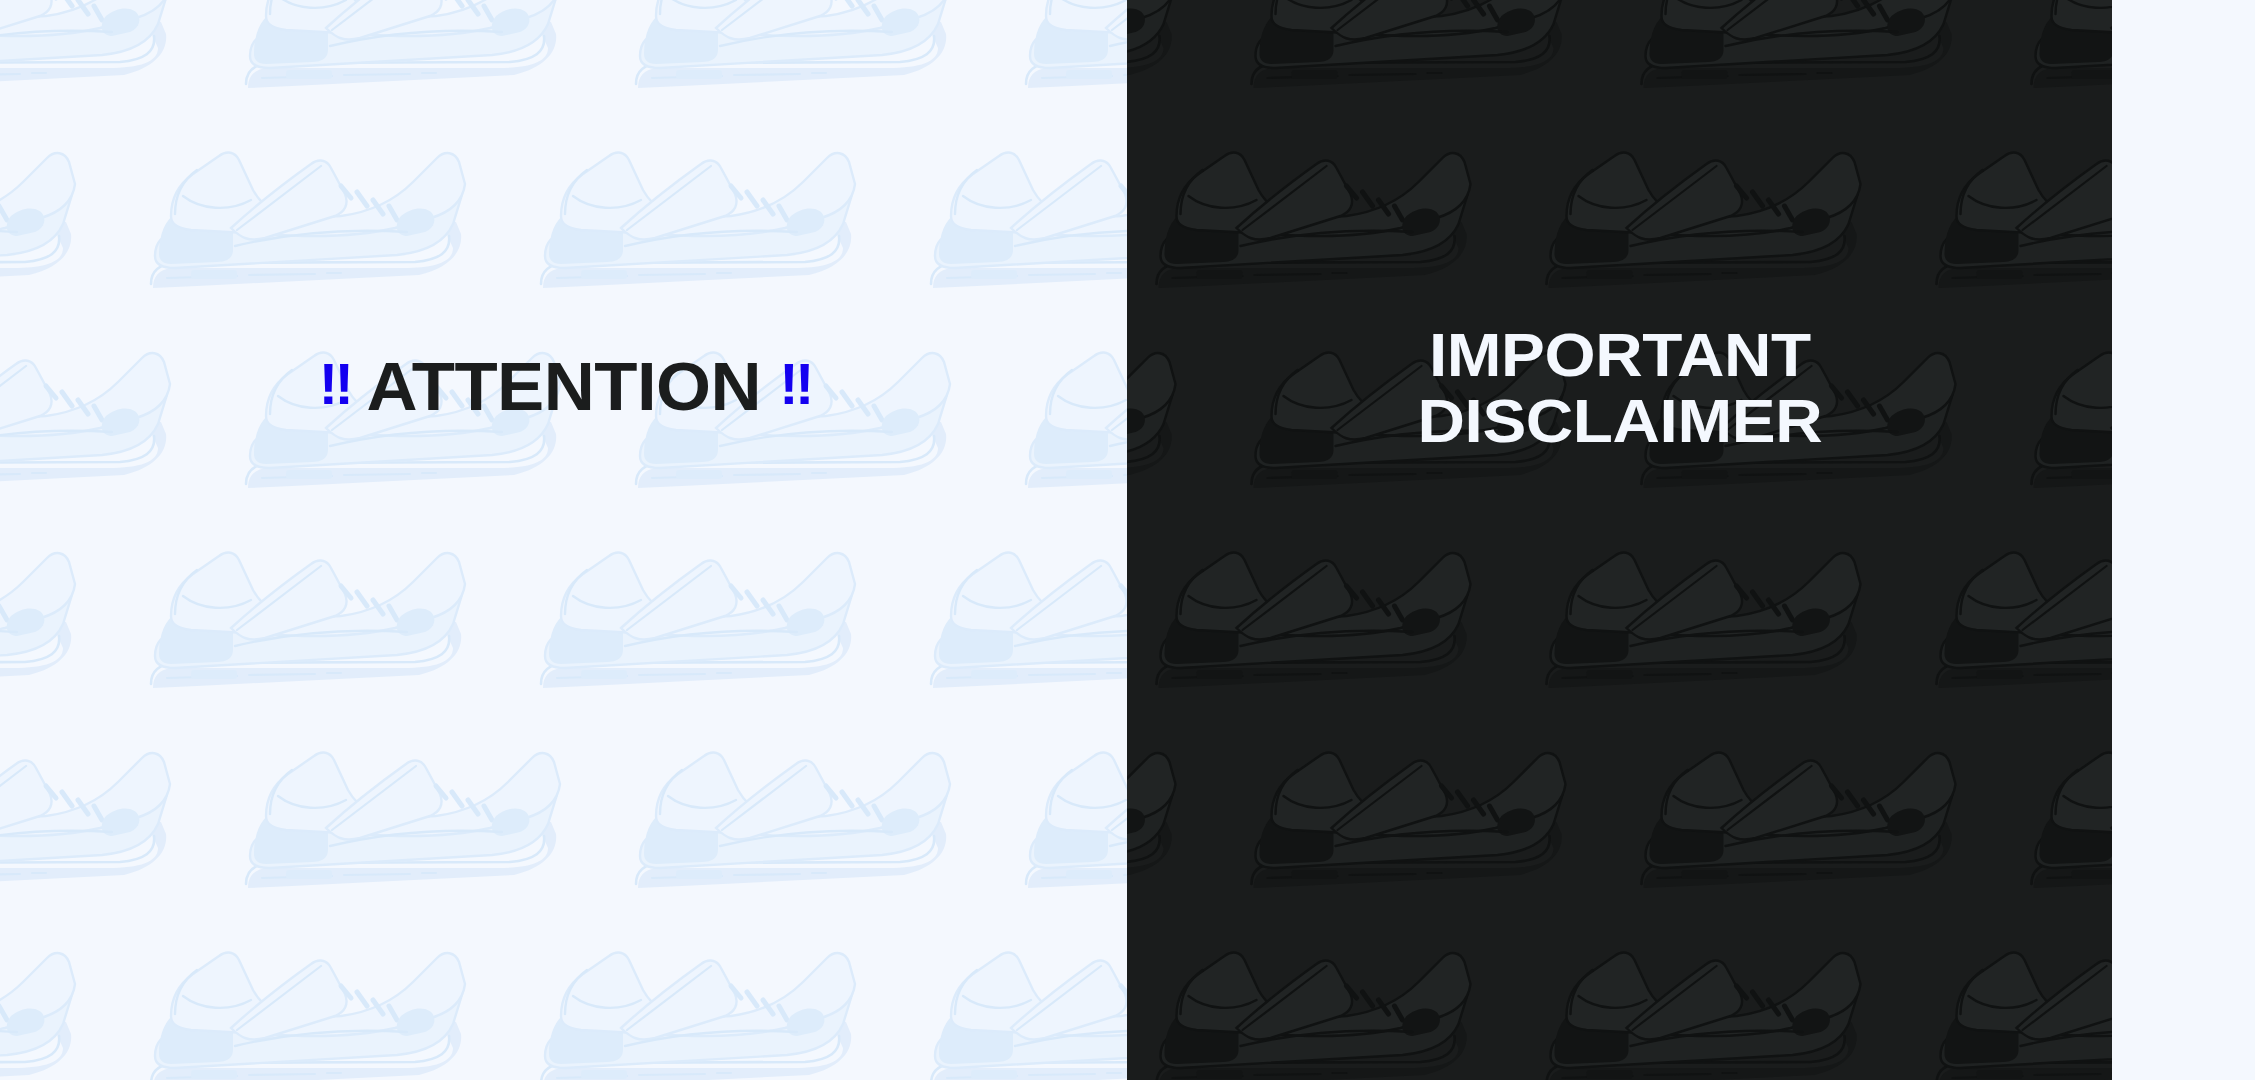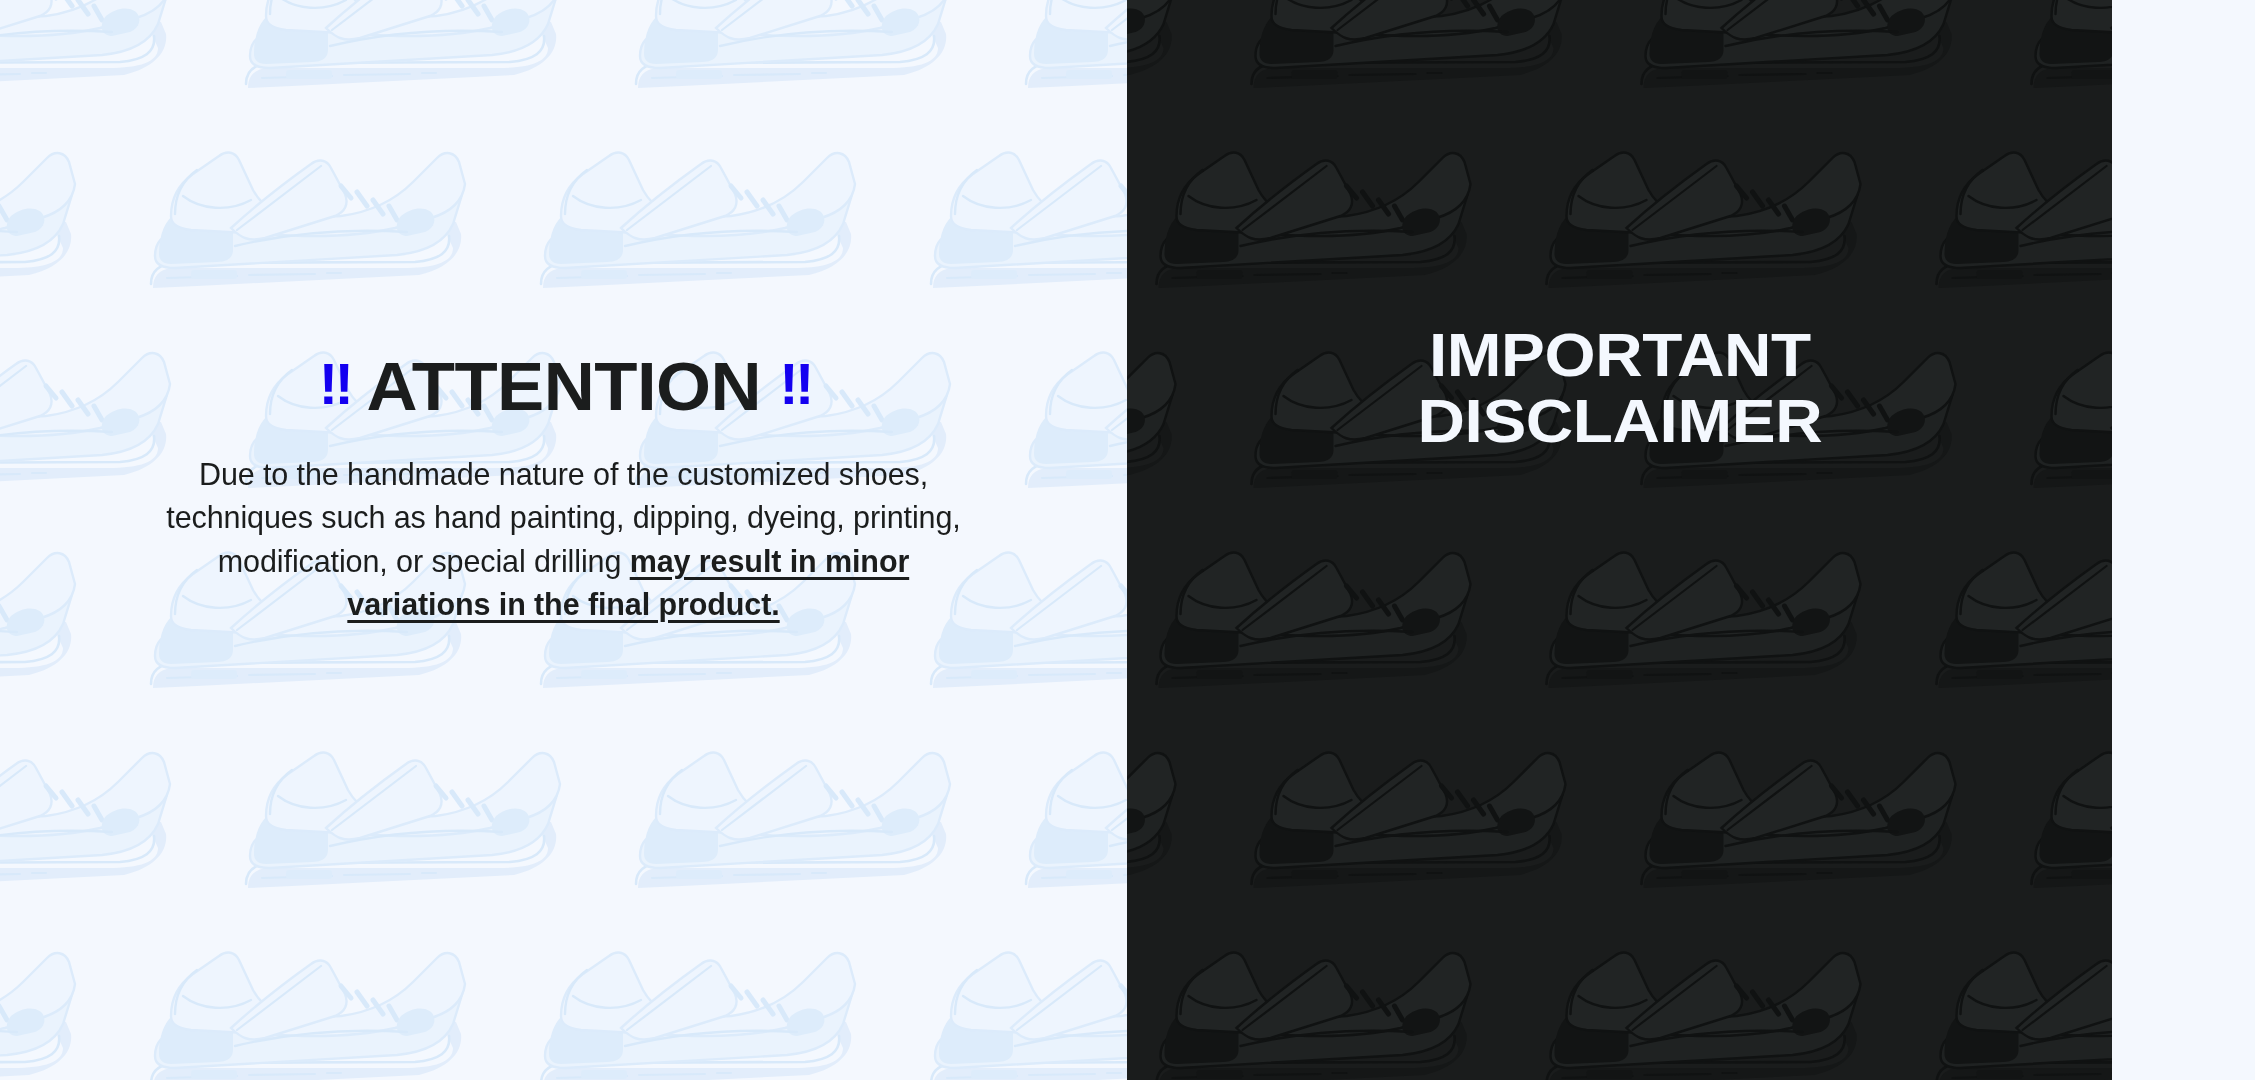--- a/index.html
+++ b/index.html
@@ -212,23 +212,20 @@
       <use href="#sneaker-light" x="925" y="938"></use>
     </svg>
 
     <div class="panel-content" style="padding-top:352px;">
       <h1 class="attention-heading">
         <span class="bang">‼</span>
         <span class="attention-word">ATTENTION</span>
         <span class="bang">‼</span>
       </h1>
 
-      <p class="light-body" style="margin-top:33px;">
-        <span>Due to the handmade nature of the customized shoes, techniques such as hand painting, dipping, dyeing, printing, modification, or special drilling </span><span class="emph">may result in minor variations in the final product.</span>
-      </p>
     </div>
   </section>
 
   <section class="panel panel-dark">
 
     <svg class="pattern-layer" viewBox="0 0 1128 1080" preserveAspectRatio="xMidYMid slice" aria-hidden="true">
       <defs>
         <g id="sneaker-dark">
 
           <path d="M8 150 C8 138 14 132 26 130 L258 130 C290 130 308 124 308 110 L300 92 C300 86 305 83 311 84 L316 96 C318 114 304 130 274 137 L52 148 Z" fill="#151717"></path>

